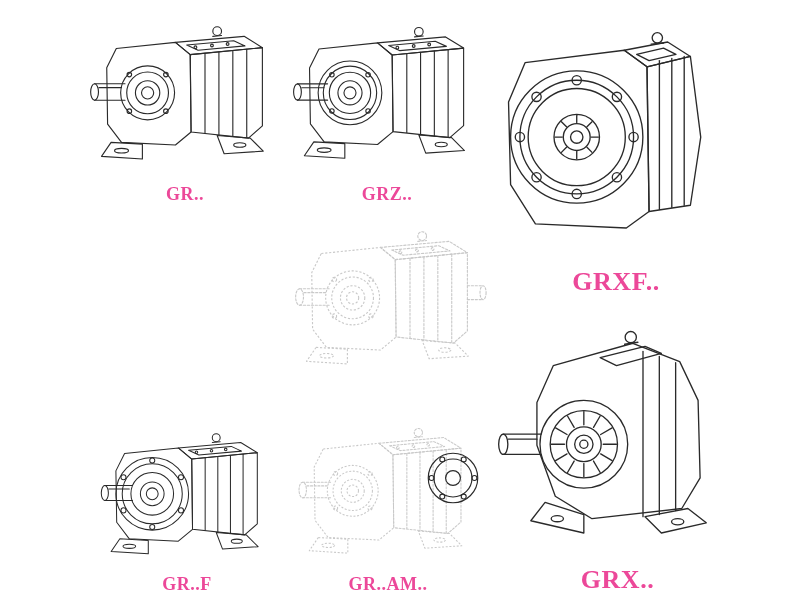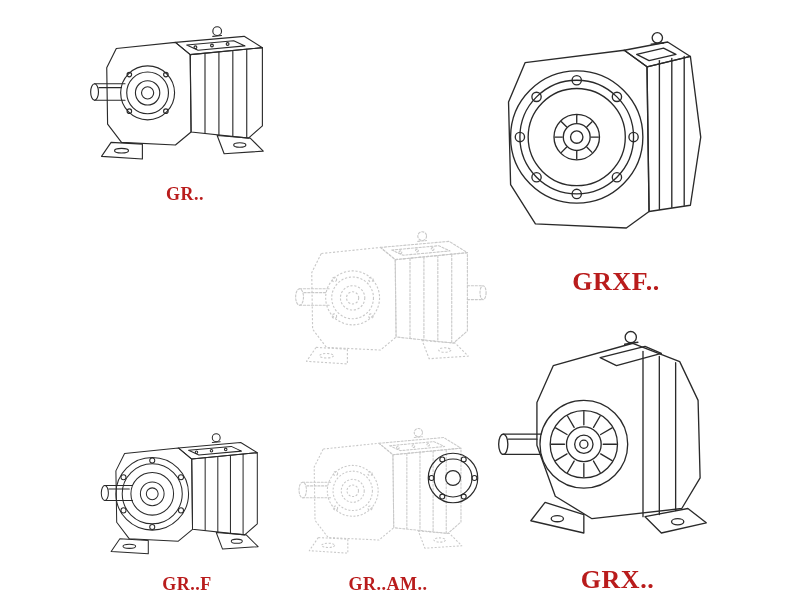--- a/index.html
+++ b/index.html
@@ -23,21 +23,21 @@
     width:100%;
     height:calc(100% - 26px);
     color:#2a2a2a;
   }
   .cell figcaption {
     height:26px;
     line-height:24px;
     font-weight:700;
     font-size:18px;
     letter-spacing:.5px;
-    color:#b91c1c;
+    color:#ec4899;
     text-align:center;
     white-space:nowrap;
   }
   .c3 figcaption, .c8 figcaption { font-size:26px; }
 
   
   .ghost .drawing { color:#c9c9c9; }
   .ghost .drawing use { stroke-dasharray:2.5 2; }
 
   
@@ -237,20 +237,26 @@
 
 <div class="page">
 
   <figure class="cell c1">
     <svg class="drawing">
         <use href="#sym-gr"></use>
       </svg>
     <figcaption>GR..</figcaption>
   </figure>
 
+  <figure class="cell c2">
+    <svg class="drawing">
+        <use href="#sym-grz"></use>
+      </svg>
+    <figcaption>GRZ..</figcaption>
+  </figure>
 
   <figure class="cell c3">
     <svg class="drawing">
         <use href="#sym-grxf"></use>
       </svg>
     <figcaption>GRXF..</figcaption>
   </figure>
 
 
   <figure class="cell c5 ghost">

